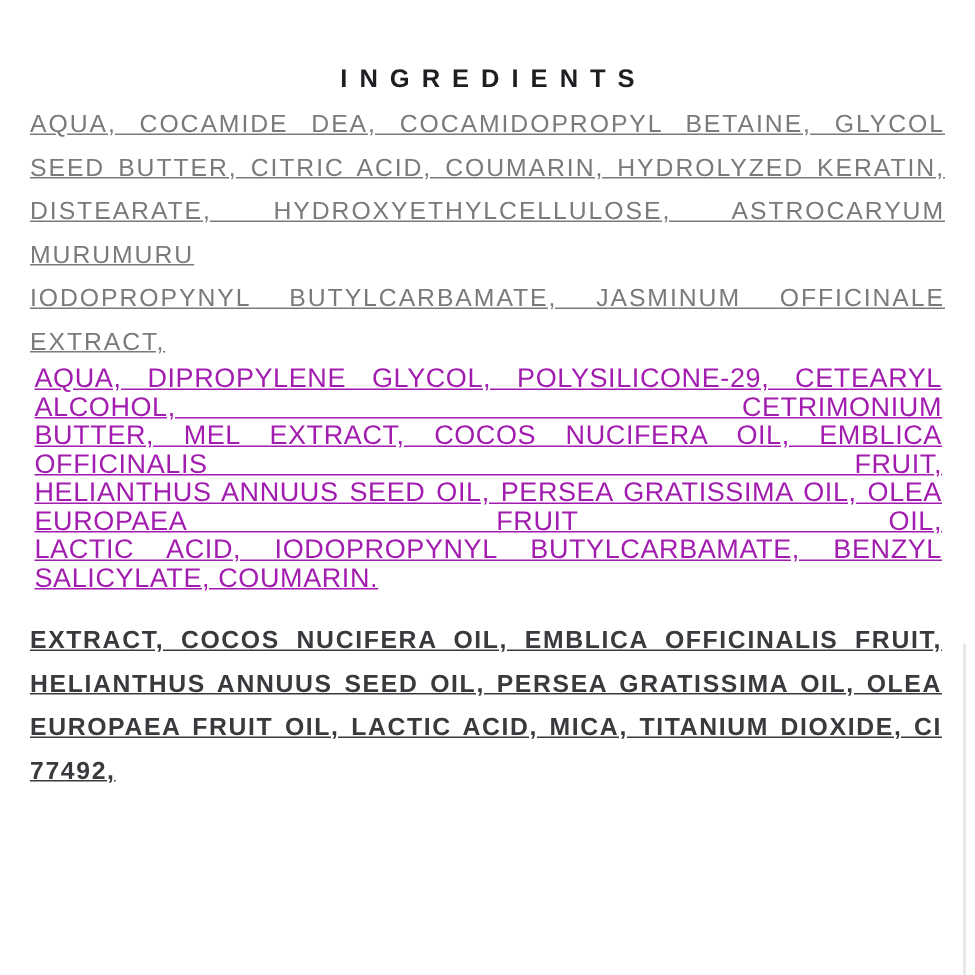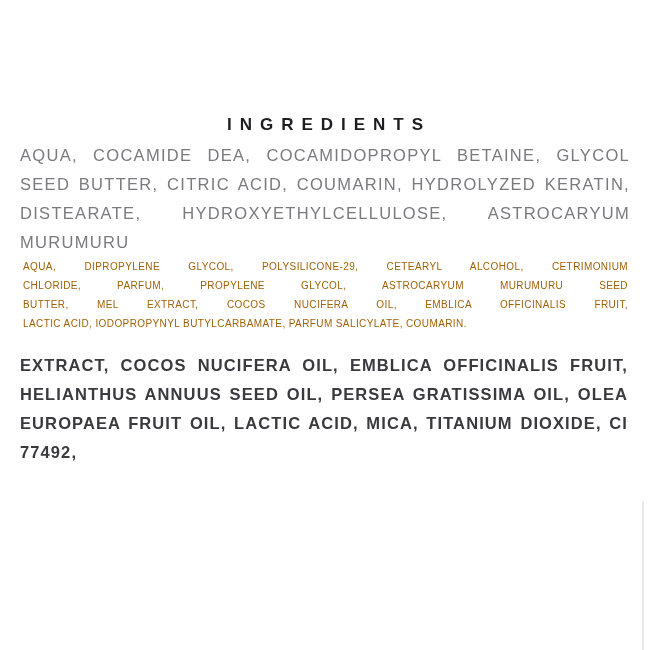--- a/index.html
+++ b/index.html
@@ -11,49 +11,50 @@
     overflow: hidden;
     font-family: "Liberation Sans", sans-serif;
   }
   .label-sheet {
     position: relative;
     width: 650px;
     height: 650px;
     background: #ffffff;
   }
   .title {
-    margin: 116px 20px 0 20px;
+    margin: 44px 20px 0 20px;
     text-align: center;
     font-size: 17px;
     line-height: 18px;
     font-weight: 700;
     letter-spacing: 8px;
     color: #1e1e22;
     text-indent: 8px; 
   }
   .para { padding: 0; }
   .para .line {
     text-align: justify;
     text-align-last: justify;
+    text-decoration: underline;
   }
   .para .line.last {
     text-align-last: left;
   }
   .para-primary {
     margin: 7px 20px 0 20px;
     color: #7a7a7e;
     font-size: 16.5px;
     line-height: 29px;
     letter-spacing: 1.3px;
     font-weight: 400;
   }
   .para-secondary {
     margin: 0 22px 0 23px;
-    color: #a16207;
-    font-size: 10px;
+    color: #a21caf;
+    font-size: 18px;
     line-height: 19px;
     letter-spacing: 0.4px;
     font-weight: 400;
   }
   .para-tertiary {
     margin: 18px 22px 0 20px;
     color: #3a3a3e;
     font-size: 16.5px;
     line-height: 29px;
     letter-spacing: 1.1px;
@@ -73,27 +74,28 @@
 <body>
 
 <div class="label-sheet">
 
   <h1 class="title">INGREDIENTS</h1>
 
   <div class="para para-primary">
     <div class="line">AQUA, COCAMIDE DEA, COCAMIDOPROPYL BETAINE, GLYCOL</div>
     <div class="line">SEED BUTTER, CITRIC ACID, COUMARIN, HYDROLYZED KERATIN,</div>
     <div class="line">DISTEARATE, HYDROXYETHYLCELLULOSE, ASTROCARYUM MURUMURU</div>
+    <div class="line">IODOPROPYNYL BUTYLCARBAMATE, JASMINUM OFFICINALE EXTRACT,</div>
   </div>
 
   <div class="para para-secondary">
     <div class="line">AQUA, DIPROPYLENE GLYCOL, POLYSILICONE-29, CETEARYL ALCOHOL, CETRIMONIUM</div>
-    <div class="line">CHLORIDE, PARFUM, PROPYLENE GLYCOL, ASTROCARYUM MURUMURU SEED</div>
     <div class="line">BUTTER, MEL EXTRACT, COCOS NUCIFERA OIL, EMBLICA OFFICINALIS FRUIT,</div>
-    <div class="line last">LACTIC ACID, IODOPROPYNYL BUTYLCARBAMATE, PARFUM SALICYLATE, COUMARIN.</div>
+    <div class="line">HELIANTHUS ANNUUS SEED OIL, PERSEA GRATISSIMA OIL, OLEA EUROPAEA FRUIT OIL,</div>
+    <div class="line last">LACTIC ACID, IODOPROPYNYL BUTYLCARBAMATE, BENZYL SALICYLATE, COUMARIN.</div>
   </div>
 
   <div class="para para-tertiary">
     <div class="line">EXTRACT, COCOS NUCIFERA OIL, EMBLICA OFFICINALIS FRUIT,</div>
     <div class="line">HELIANTHUS ANNUUS SEED OIL, PERSEA GRATISSIMA OIL, OLEA</div>
     <div class="line">EUROPAEA FRUIT OIL, LACTIC ACID, MICA, TITANIUM DIOXIDE, CI 77492,</div>
 
   </div>
 
   <div class="edge-shadow"></div>

